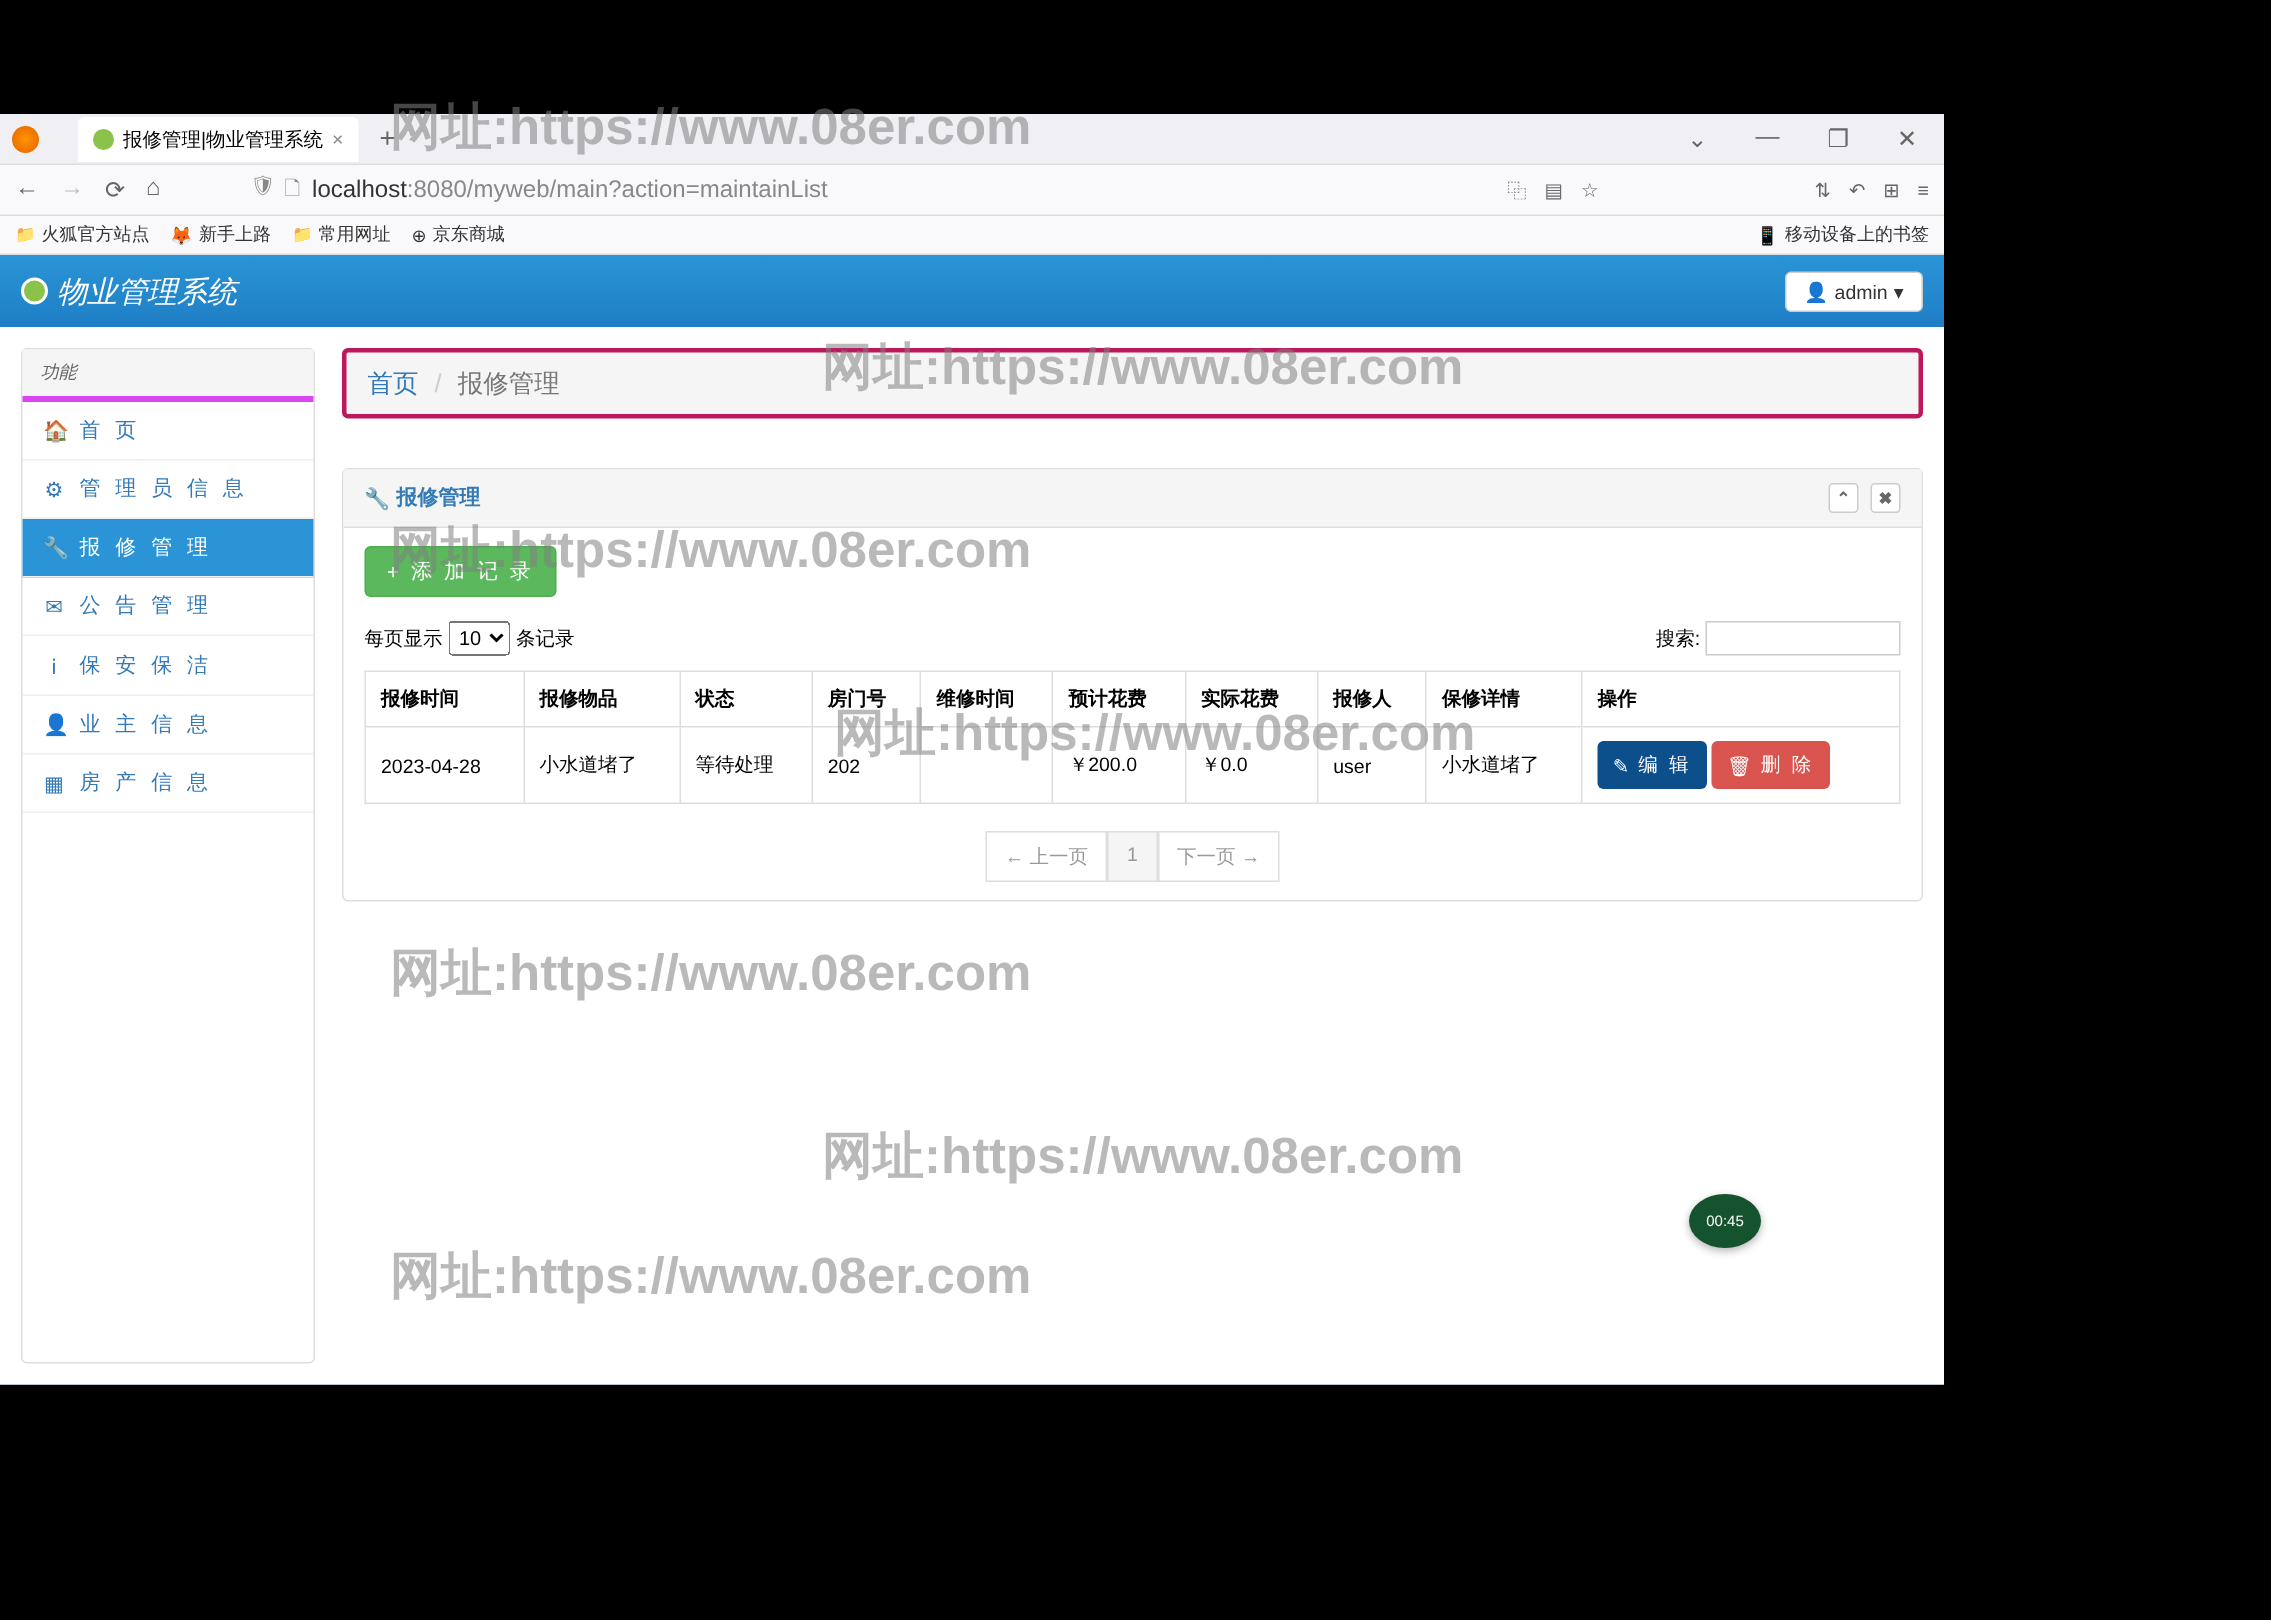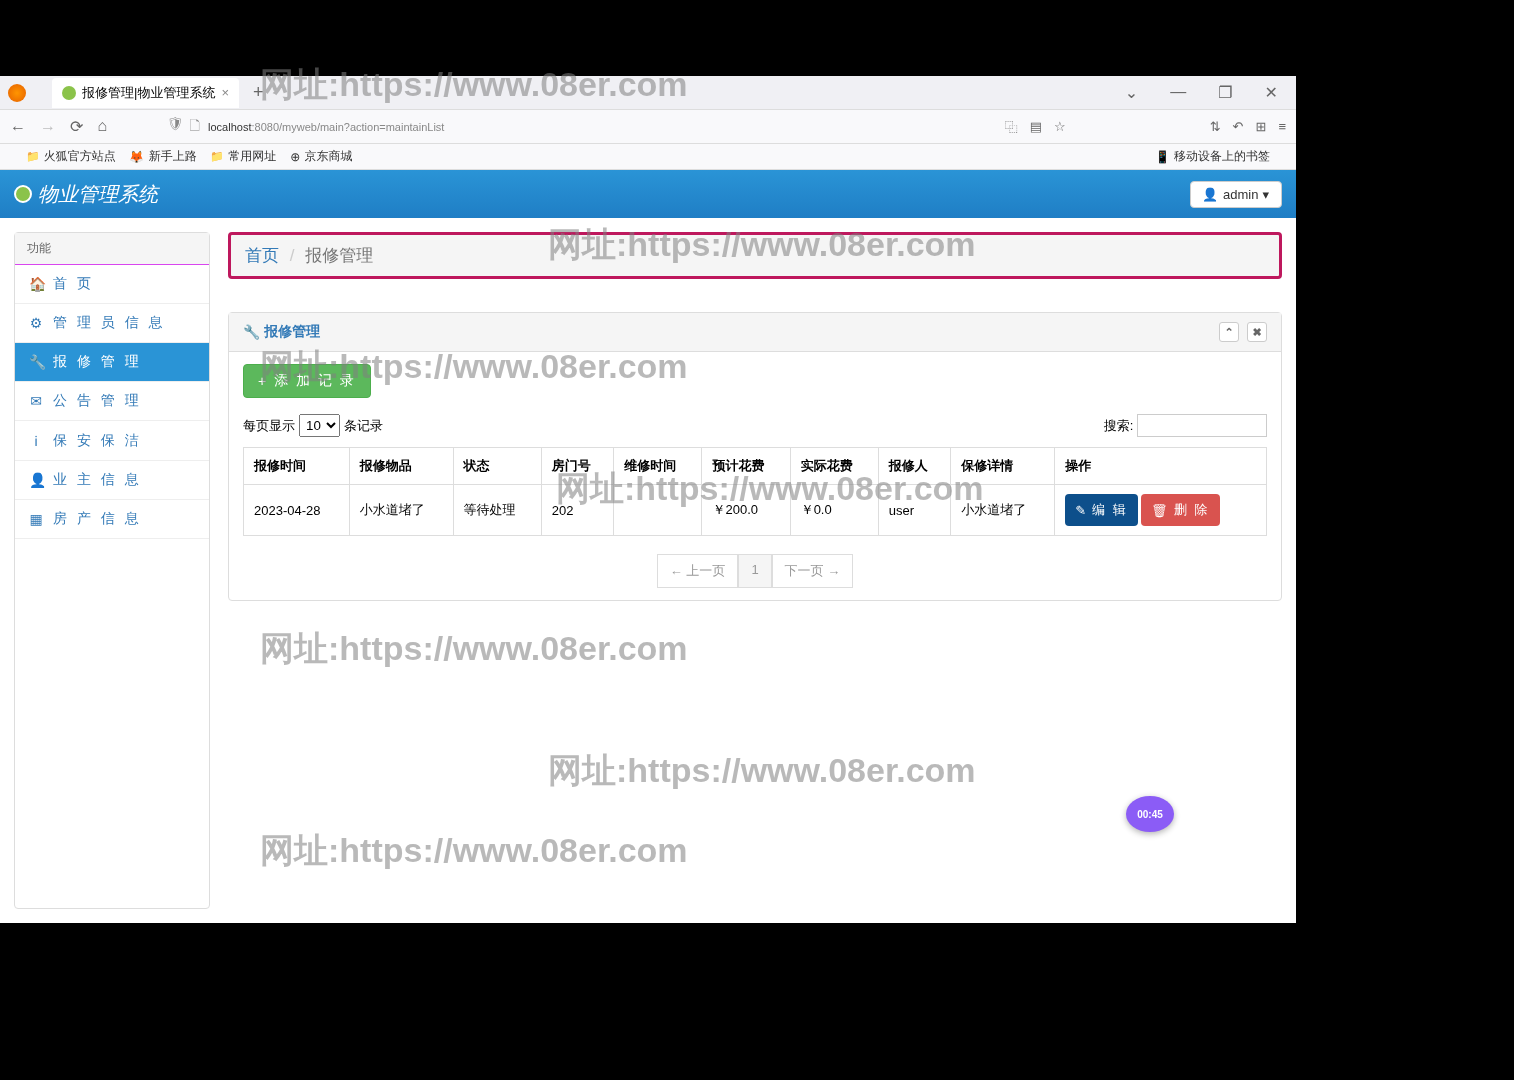--- a/index.html
+++ b/index.html
@@ -12,35 +12,35 @@
 .tab-icon { width: 14px; height: 14px; background: #8bc34a; border-radius: 50%; }
 .tab-close { margin-left: auto; color: #888; cursor: pointer; }
 .new-tab { margin-left: 8px; color: #666; font-size: 18px; }
 .titlebar-right { margin-left: auto; display: flex; gap: 12px; color: #666; }
 .wc { padding: 6px 10px; font-size: 16px; }
 .addrbar { height: 34px; background: #f9f9fb; display: flex; align-items: center; padding: 0 10px; gap: 10px; border-bottom: 1px solid #ddd; }
 .nav-icons { display: flex; gap: 14px; color: #666; }
 .nav-icons span { font-size: 16px; }
 .addr-input { flex: 1; display: flex; align-items: center; gap: 8px; padding: 4px 10px; margin: 0 120px 0 40px; }
 .addr-icons-left { display: flex; gap: 6px; color: #888; }
-.addr-text { color: #888; font-size: 11px; }
+.addr-text { color: #888; font-size: 16px; }
 .addr-text .host { color: #333; }
 .addr-right { display: flex; gap: 12px; color: #666; margin-left: auto; }
-.bookmarks { height: 26px; background: #f9f9fb; display: flex; align-items: center; padding: 0 26px; gap: 14px; border-bottom: 1px solid #ddd; font-size: 12px; color: #333; }
+.bookmarks { height: 26px; background: #f9f9fb; display: flex; align-items: center; padding: 0 10px; gap: 14px; border-bottom: 1px solid #ddd; font-size: 12px; color: #333; }
 .bookmarks .bm { display: flex; align-items: center; gap: 4px; }
 .bookmarks .bm-folder::before { content: "📁"; font-size: 11px; }
 .bookmarks .right { margin-left: auto; }
 .app-area { flex: 1; display: flex; flex-direction: column; background: #fff; overflow: hidden; }
 .app-header { height: 48px; background: linear-gradient(#2a94d6, #1f7ec5); display: flex; align-items: center; padding: 0 14px; color: #fff; }
 .app-logo { display: flex; align-items: center; gap: 6px; font-style: italic; font-size: 20px; font-family: "KaiTi", serif; }
 .logo-icon { width: 18px; height: 18px; background: #8bc34a; border-radius: 50%; border: 2px solid #fff; }
 .user-btn { margin-left: auto; background: #fff; border: 1px solid #ccc; border-radius: 4px; padding: 5px 12px; color: #333; display: flex; align-items: center; gap: 4px; font-size: 13px; }
 .app-body { flex: 1; display: flex; padding: 14px; gap: 18px; background: #fff; }
 .sidebar { width: 196px; border: 1px solid #ddd; border-radius: 4px; }
-.sidebar-head { background: #f5f5f5; border-bottom: 1px solid #d946ef; padding: 7px 12px; font-size: 12px; color: #666; }
+.sidebar-head { background: #f5f5f5; border-bottom: 4px solid #d946ef; padding: 7px 12px; font-size: 12px; color: #666; font-style: italic; }
 .sidebar-item { padding: 10px 14px; color: #337ab7; display: flex; align-items: center; gap: 10px; border-bottom: 1px solid #eee; cursor: pointer; font-size: 14px; letter-spacing: 3px; }
 .sidebar-item.active { background: #2a94d6; color: #fff; }
 .sidebar-item .icon { width: 14px; text-align: center; letter-spacing: 0; }
 .main { flex: 1; display: flex; flex-direction: column; }
 .breadcrumb { border: 3px solid #be185d; border-radius: 4px; padding: 9px 14px; background: #f5f5f5; font-size: 17px; margin-bottom: 33px; }
 .breadcrumb a { color: #337ab7; text-decoration: none; }
 .breadcrumb .sep { color: #ccc; margin: 0 6px; }
 .panel { border: 1px solid #ddd; border-radius: 4px; }
 .panel-head { background: #f5f5f5; border-bottom: 1px solid #ddd; padding: 9px 14px; display: flex; align-items: center; color: #337ab7; font-weight: bold; font-size: 14px; }
 .panel-head .icons { margin-left: auto; display: flex; gap: 8px; color: #666; }
@@ -56,21 +56,21 @@
 th { background: #fff; font-weight: bold; }
 .btn-edit { background: #0d4f8b; color: #fff; border: none; border-radius: 4px; padding: 7px 10px; font-size: 13px; letter-spacing: 2px; display: inline-flex; align-items: center; gap: 4px; }
 .btn-del { background: #d9534f; color: #fff; border: none; border-radius: 4px; padding: 7px 10px; font-size: 13px; letter-spacing: 2px; display: inline-flex; align-items: center; gap: 4px; }
 .info-text { margin-top: 14px; font-size: 13px; color: #555; }
 .pagination { display: flex; justify-content: center; margin-top: 18px; gap: 0; }
 .pagination span { border: 1px solid #ddd; padding: 7px 12px; color: #999; font-size: 13px; }
 .pagination .active { background: #f5f5f5; color: #999; }
 .footer { border-top: 1px solid #eee; margin-top: 20px; padding: 14px 0; display: flex; font-size: 12px; color: #666; }
 .footer a { color: #337ab7; text-decoration: none; }
 .footer .right { margin-left: auto; }
-.timer-badge { position: absolute; right: 340px; bottom: 248px; width: 48px; height: 36px; background: #8b5cf6; border-radius: 50%; display: flex; align-items: center; justify-content: center; color: #fff; font-size: 10px; font-weight: bold; box-shadow: 0 2px 6px rgba(0,0,0,0.3); }
+.timer-badge { position: absolute; right: 340px; bottom: 248px; width: 48px; height: 36px; background: #14532d; border-radius: 50%; display: flex; align-items: center; justify-content: center; color: #fff; font-size: 10px; font-weight: normal; box-shadow: 0 2px 6px rgba(0,0,0,0.3); }
 .watermark { position: absolute; color: rgba(128,128,128,0.55); font-size: 34px; font-weight: bold; pointer-events: none; white-space: nowrap; z-index: 999; }
 </style>
 </head>
 <body>
 
 <div class="browser-window">
   <div class="titlebar">
     <div class="titlebar-left">
       <div class="ff-icon"></div>
       <div class="tab">

